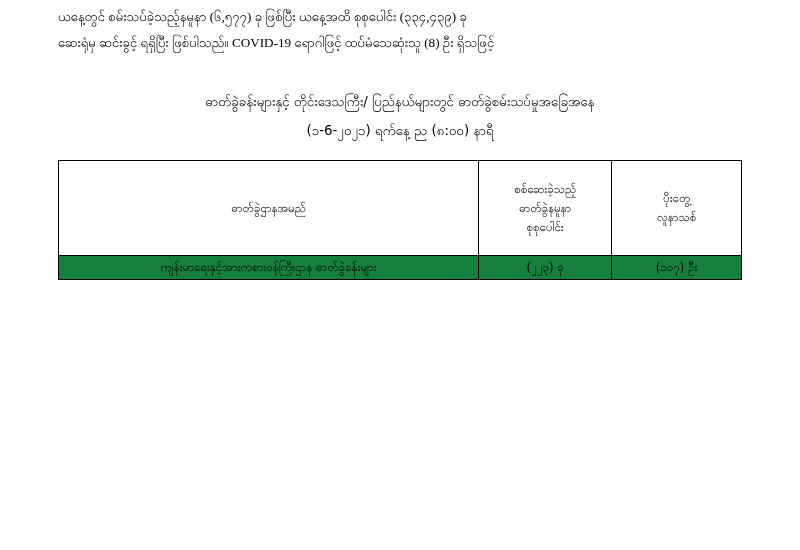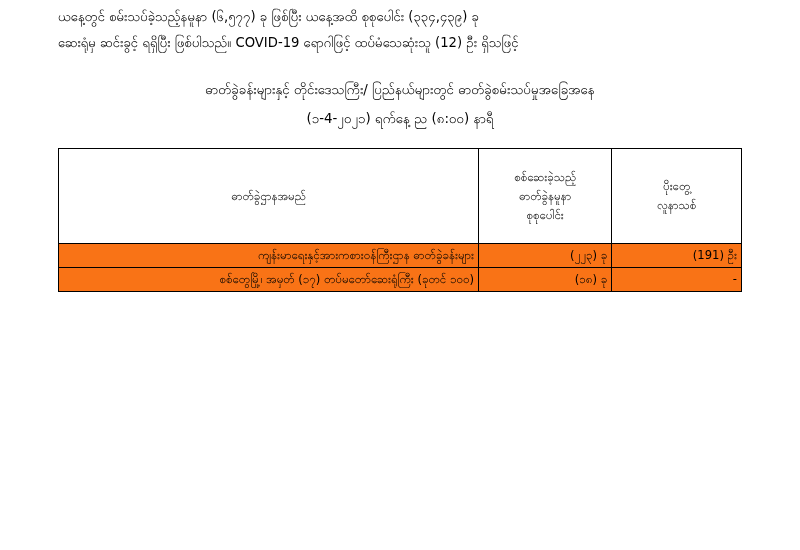--- a/index.html
+++ b/index.html
@@ -29,30 +29,31 @@
     line-height: 26px;
     text-align: justify;
     text-align-last: left;
   }
   .intro p {
     margin: 0;
   }
   .intro .line {
     display: block;
     white-space: nowrap;
+    font-family: Liberation Serif, serif;
   }
   .justified {
     display: flex;
     justify-content: space-between;
     white-space: nowrap;
   }
 
   
   .heading {
-    margin-top: 20px;
+    margin-top: 32px;
     text-align: center;
     font-size: 13.4px;
     line-height: 27px;
   }
   .heading .sub {
     display: block;
     margin-top: 2px;
   }
 
   
@@ -75,50 +76,49 @@
   table.main th {
     height: 90px;
   }
   col.c1 { width: 61.5%; }
   col.c2 { width: 19.5%; }
   col.c3 { width: 19.0%; }
 
   .hdr-stack span { display: block; }
 
   tr.green td {
-    background: #f97316;
-    text-align: right;
+    background: #15803d;
   }
   td.name {
     text-align: center;
   }
   td.num {
     white-space: nowrap;
   }
   .two-line span { display: block; }
 </style>
 </head>
 <body>
 
 <div class="page">
 
   <div class="intro">
     <p>
       <span class="line justified">
         <span>ယနေ့တွင် စမ်းသပ်ခဲ့သည့်နမူနာ (၆,၅၇၇) ခု ဖြစ်ပြီး ယနေ့အထိ စုစုပေါင်း (၃၃၄,၄၃၉) ခု</span>
       </span>
       <span class="line">
-        <span>ဆေးရုံမှ ဆင်းခွင့် ရရှိပြီး ဖြစ်ပါသည်။ COVID-19 ရောဂါဖြင့် ထပ်မံသေဆုံးသူ (12) ဦး ရှိသဖြင့်</span>
+        <span>ဆေးရုံမှ ဆင်းခွင့် ရရှိပြီး ဖြစ်ပါသည်။ COVID-19 ရောဂါဖြင့် ထပ်မံသေဆုံးသူ (8) ဦး ရှိသဖြင့်</span>
       </span>
     </p>
   </div>
 
   <div class="heading">
     <span>ဓာတ်ခွဲခန်းများနှင့် တိုင်းဒေသကြီး/ ပြည်နယ်များတွင် ဓာတ်ခွဲစမ်းသပ်မှုအခြေအနေ</span>
-    <span class="sub">(၁-4-၂၀၂၁) ရက်နေ့ ည (၈:၀၀) နာရီ</span>
+    <span class="sub">(၁-6-၂၀၂၁) ရက်နေ့ ည (၈:၀၀) နာရီ</span>
   </div>
 
   <table class="main">
     <colgroup>
       <col class="c1">
       <col class="c2">
       <col class="c3">
     </colgroup>
     <thead>
       <tr>
@@ -131,23 +131,18 @@
         <th class="hdr-stack">
           <span>ပိုးတွေ့</span>
           <span>လူနာသစ်</span>
         </th>
       </tr>
     </thead>
     <tbody>
       <tr class="green">
         <td class="name">ကျန်းမာရေးနှင့်အားကစားဝန်ကြီးဌာန ဓာတ်ခွဲခန်းများ</td>
         <td class="num">(၂၂၃) ခု</td>
-        <td class="num">(191) ဦး</td>
-      </tr>
-      <tr class="green">
-        <td class="name">စစ်တွေမြို့၊ အမှတ် (၁၇) တပ်မတော်ဆေးရုံကြီး (ခုတင် ၁၀၀)</td>
-        <td class="num">(၁၈) ခု</td>
-        <td class="num">-</td>
+        <td class="num">(၁၀၇) ဦး</td>
       </tr>
     </tbody>
   </table>
 
 </div>
 
 </body></html>

